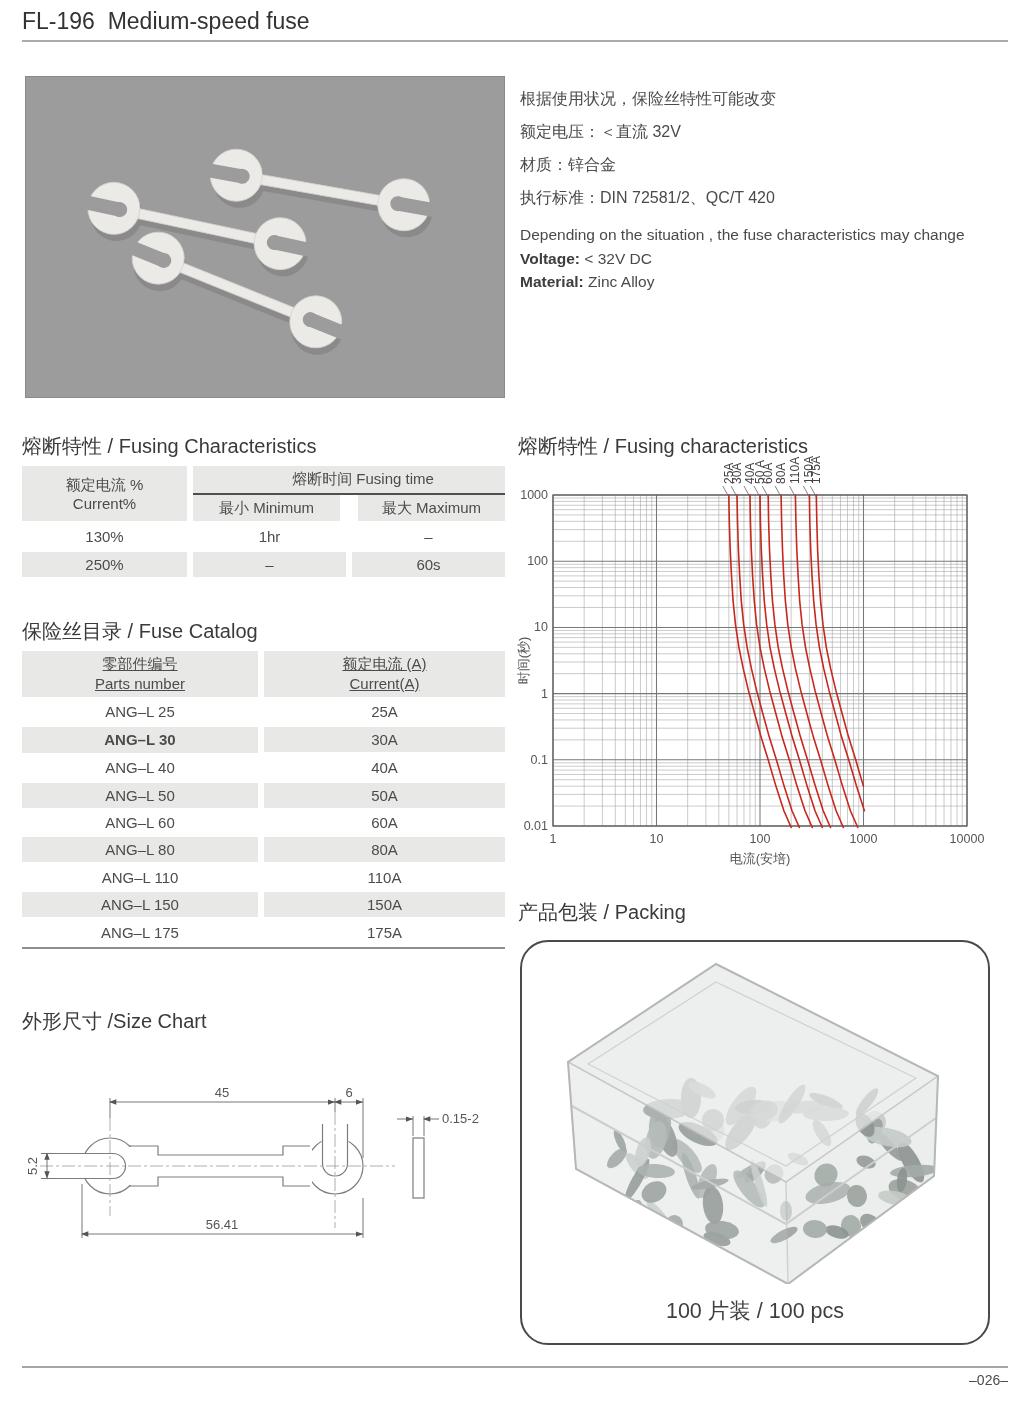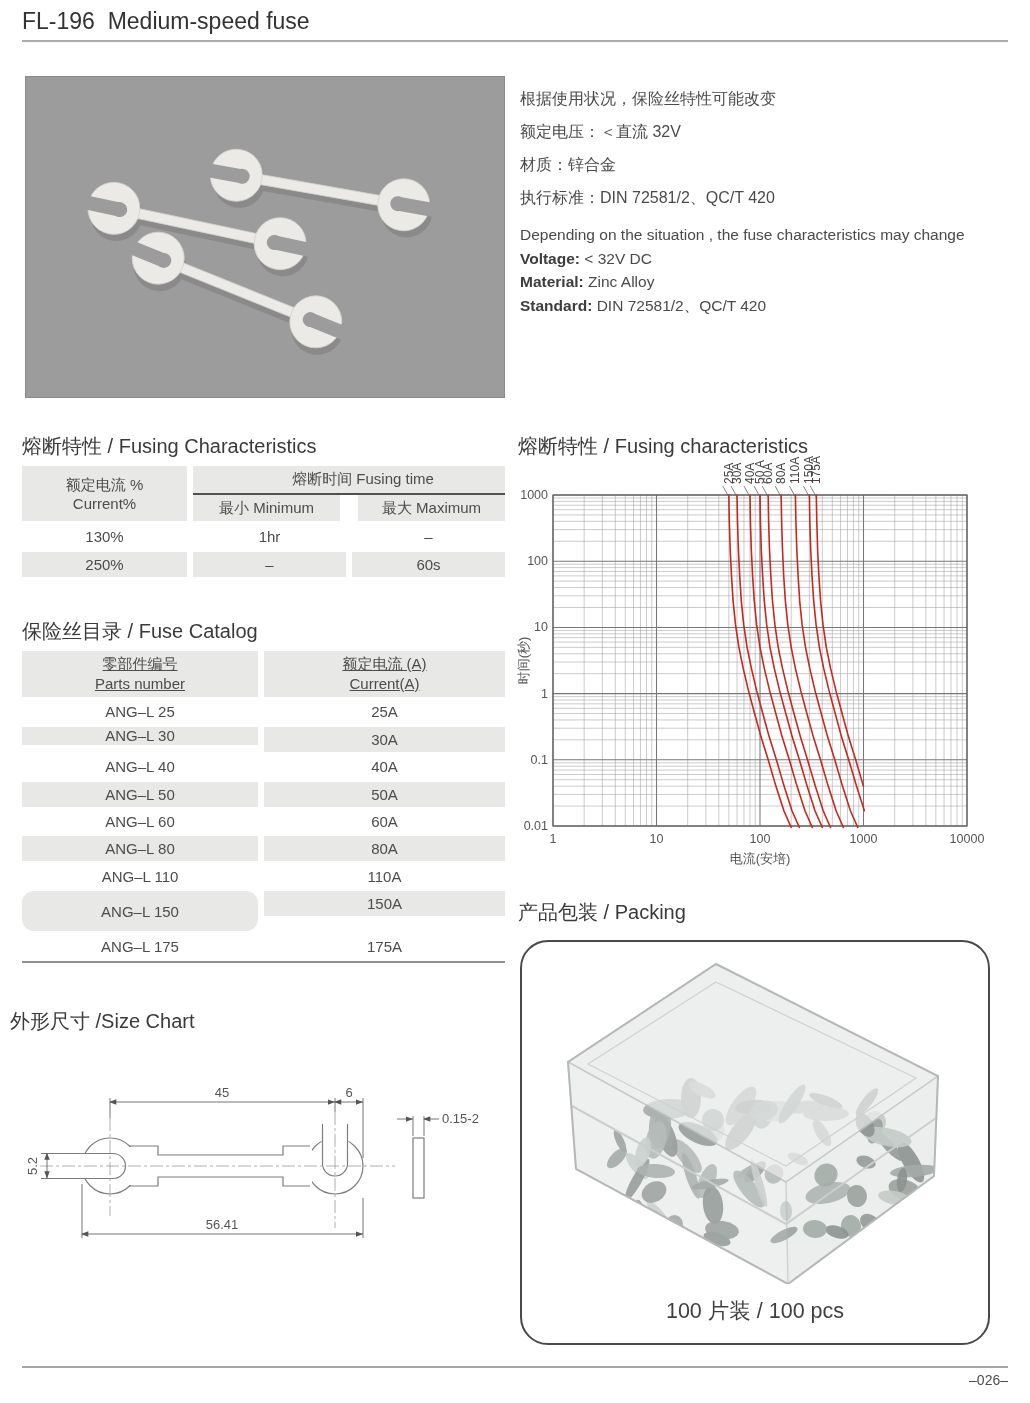--- a/index.html
+++ b/index.html
@@ -9,21 +9,21 @@
   .head-rule{position:absolute;left:22px;top:40px;width:986px;height:2px;background:#ababab;}
   .photo-wrap{position:absolute;left:25px;top:76px;width:480px;height:322px;}
   .specs{position:absolute;left:520px;top:82px;width:500px;}
   .specs p{margin:0;}
   .zh{font-size:16px;line-height:33px;color:#4a4a4a;}
   .en{font-size:15.5px;line-height:23.5px;color:#4a4a4a;}
   .en-intro{margin-top:9px !important;}
   .en b{color:#3d3d3d;}
   .sec-title{position:absolute;font-size:20px;color:#3a3a3a;line-height:26px;}
   #t-fusing{left:22px;top:433px;}  #t-catalog{left:22px;top:618px;}
-  #t-size{left:10px;top:1008px;}   #t-chart{left:518px;top:433px;}  #t-packing{left:518px;top:899px;}
+  #t-size{left:22px;top:1008px;}   #t-chart{left:518px;top:433px;}  #t-packing{left:518px;top:899px;}
   .tbl{position:absolute;left:22px;width:483px;font-size:15px;}
   #tbl1{top:466px;} #tbl2{top:651px;}
   .cell{display:flex;align-items:center;justify-content:center;text-align:center;}
   .gray{background:#e8e8e6;}
   .t1-head{display:flex;gap:6px;}
   .t1-left{width:165px;height:55px;flex-direction:column;line-height:19px;}
   .t1-right{width:312px;}
   .t1-group{height:27px;padding-left:28px;}
   .t1-dark{height:2px;background:#4f4f4f;}
   .t1-sub{display:flex;gap:18px;margin-top:0px;}
@@ -130,21 +130,20 @@
   </div>
 
   <div class="specs">
     <p class="zh">根据使用状况，保险丝特性可能改变</p>
     <p class="zh">额定电压：＜直流 32V</p>
     <p class="zh">材质：锌合金</p>
     <p class="zh">执行标准：DIN 72581/2、QC/T 420</p>
     <p class="en en-intro">Depending on the situation , the fuse characteristics may change</p>
     <p class="en"><b>Voltage:</b><span> &lt; 32V DC</span></p>
     <p class="en"><b>Material:</b><span> Zinc Alloy</span></p>
-    <p class="en"><b>Standard:</b><span> DIN 72581/2、QC/T 420</span></p>
   </div>
 
   <div class="sec-title" id="t-fusing">熔断特性 / Fusing Characteristics</div>
 
   <div class="tbl" id="tbl1">
     <div class="t1-head">
       <div class="cell gray t1-left">
         <div>额定电流 %</div>
         <div>Current%</div>
       </div>
@@ -183,21 +182,21 @@
         <div>额定电流 (A)</div>
         <div>Current(A)</div>
       </div>
     </div>
     <div id="t2rows">
         <div class="row" style="margin-top: 2.4px;">
           <div class="cell" style="width: 236px; height: 25px;">ANG–L 25</div>
           <div class="cell" style="width: 241px; height: 25px;">25A</div>
         </div>
         <div class="row" style="margin-top: 2.4px;">
-          <div class="cell gray" style="width: 236px; height: 18px;">ANG–L 30</div>
+          <div class="cell gray" style="width: 236px; height: 26px; font-weight: bold;">ANG–L 30</div>
           <div class="cell gray" style="width: 241px; height: 25px;">30A</div>
         </div>
         <div class="row" style="margin-top: 2.4px;">
           <div class="cell" style="width: 236px; height: 25px;">ANG–L 40</div>
           <div class="cell" style="width: 241px; height: 25px;">40A</div>
         </div>
         <div class="row" style="margin-top: 2.4px;">
           <div class="cell gray" style="width: 236px; height: 25px;">ANG–L 50</div>
           <div class="cell gray" style="width: 241px; height: 25px;">50A</div>
         </div>
@@ -207,21 +206,21 @@
         </div>
         <div class="row" style="margin-top: 2.4px; border-radius: 12px;">
           <div class="cell gray" style="width: 236px; height: 25px;">ANG–L 80</div>
           <div class="cell gray" style="width: 241px; height: 25px;">80A</div>
         </div>
         <div class="row" style="margin-top: 2.4px;">
           <div class="cell" style="width: 236px; height: 25px;">ANG–L 110</div>
           <div class="cell" style="width: 241px; height: 25px;">110A</div>
         </div>
         <div class="row" style="margin-top: 2.4px;">
-          <div class="cell gray" style="width: 236px; height: 40px; border-radius: 12px;">ANG–L 150</div>
+          <div class="cell gray" style="width: 236px; height: 25px;">ANG–L 150</div>
           <div class="cell gray" style="width: 241px; height: 25px;">150A</div>
         </div>
         <div class="row" style="margin-top: 2.4px;">
           <div class="cell" style="width: 236px; height: 25px;">ANG–L 175</div>
           <div class="cell" style="width: 241px; height: 25px;">175A</div>
         </div>
       </div>
     <div class="bottom-rule"></div>
   </div>
 

